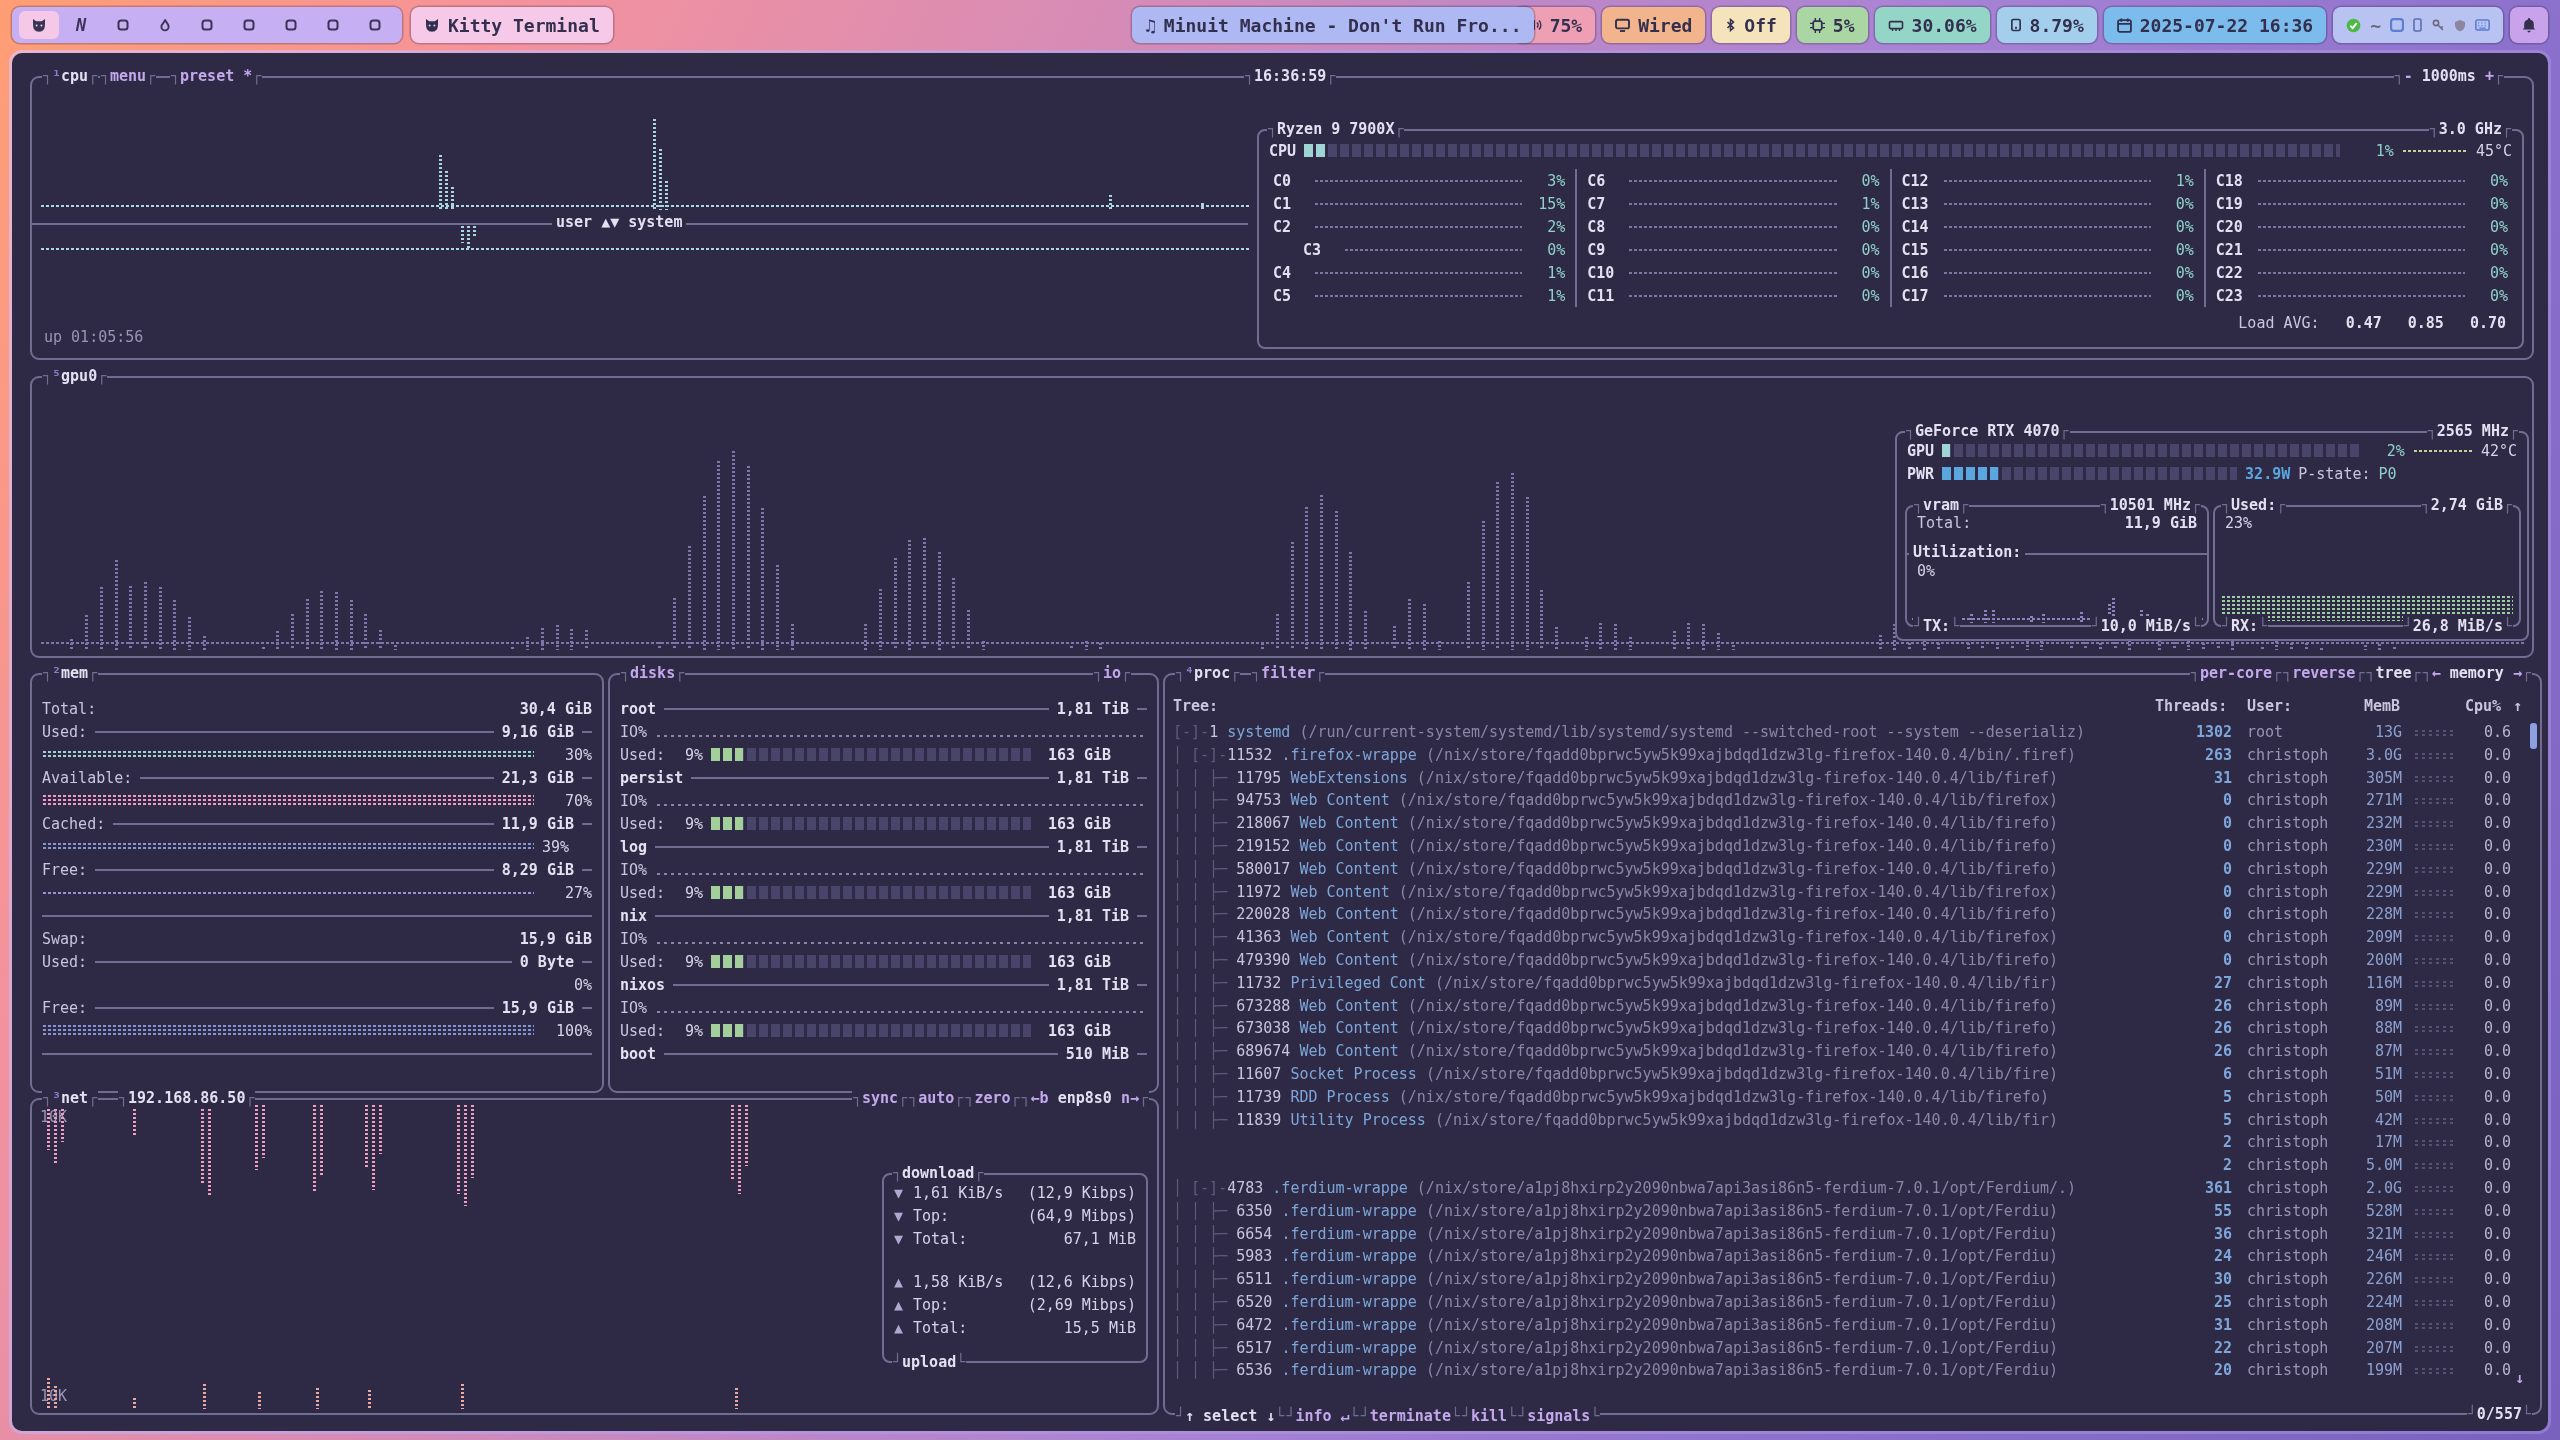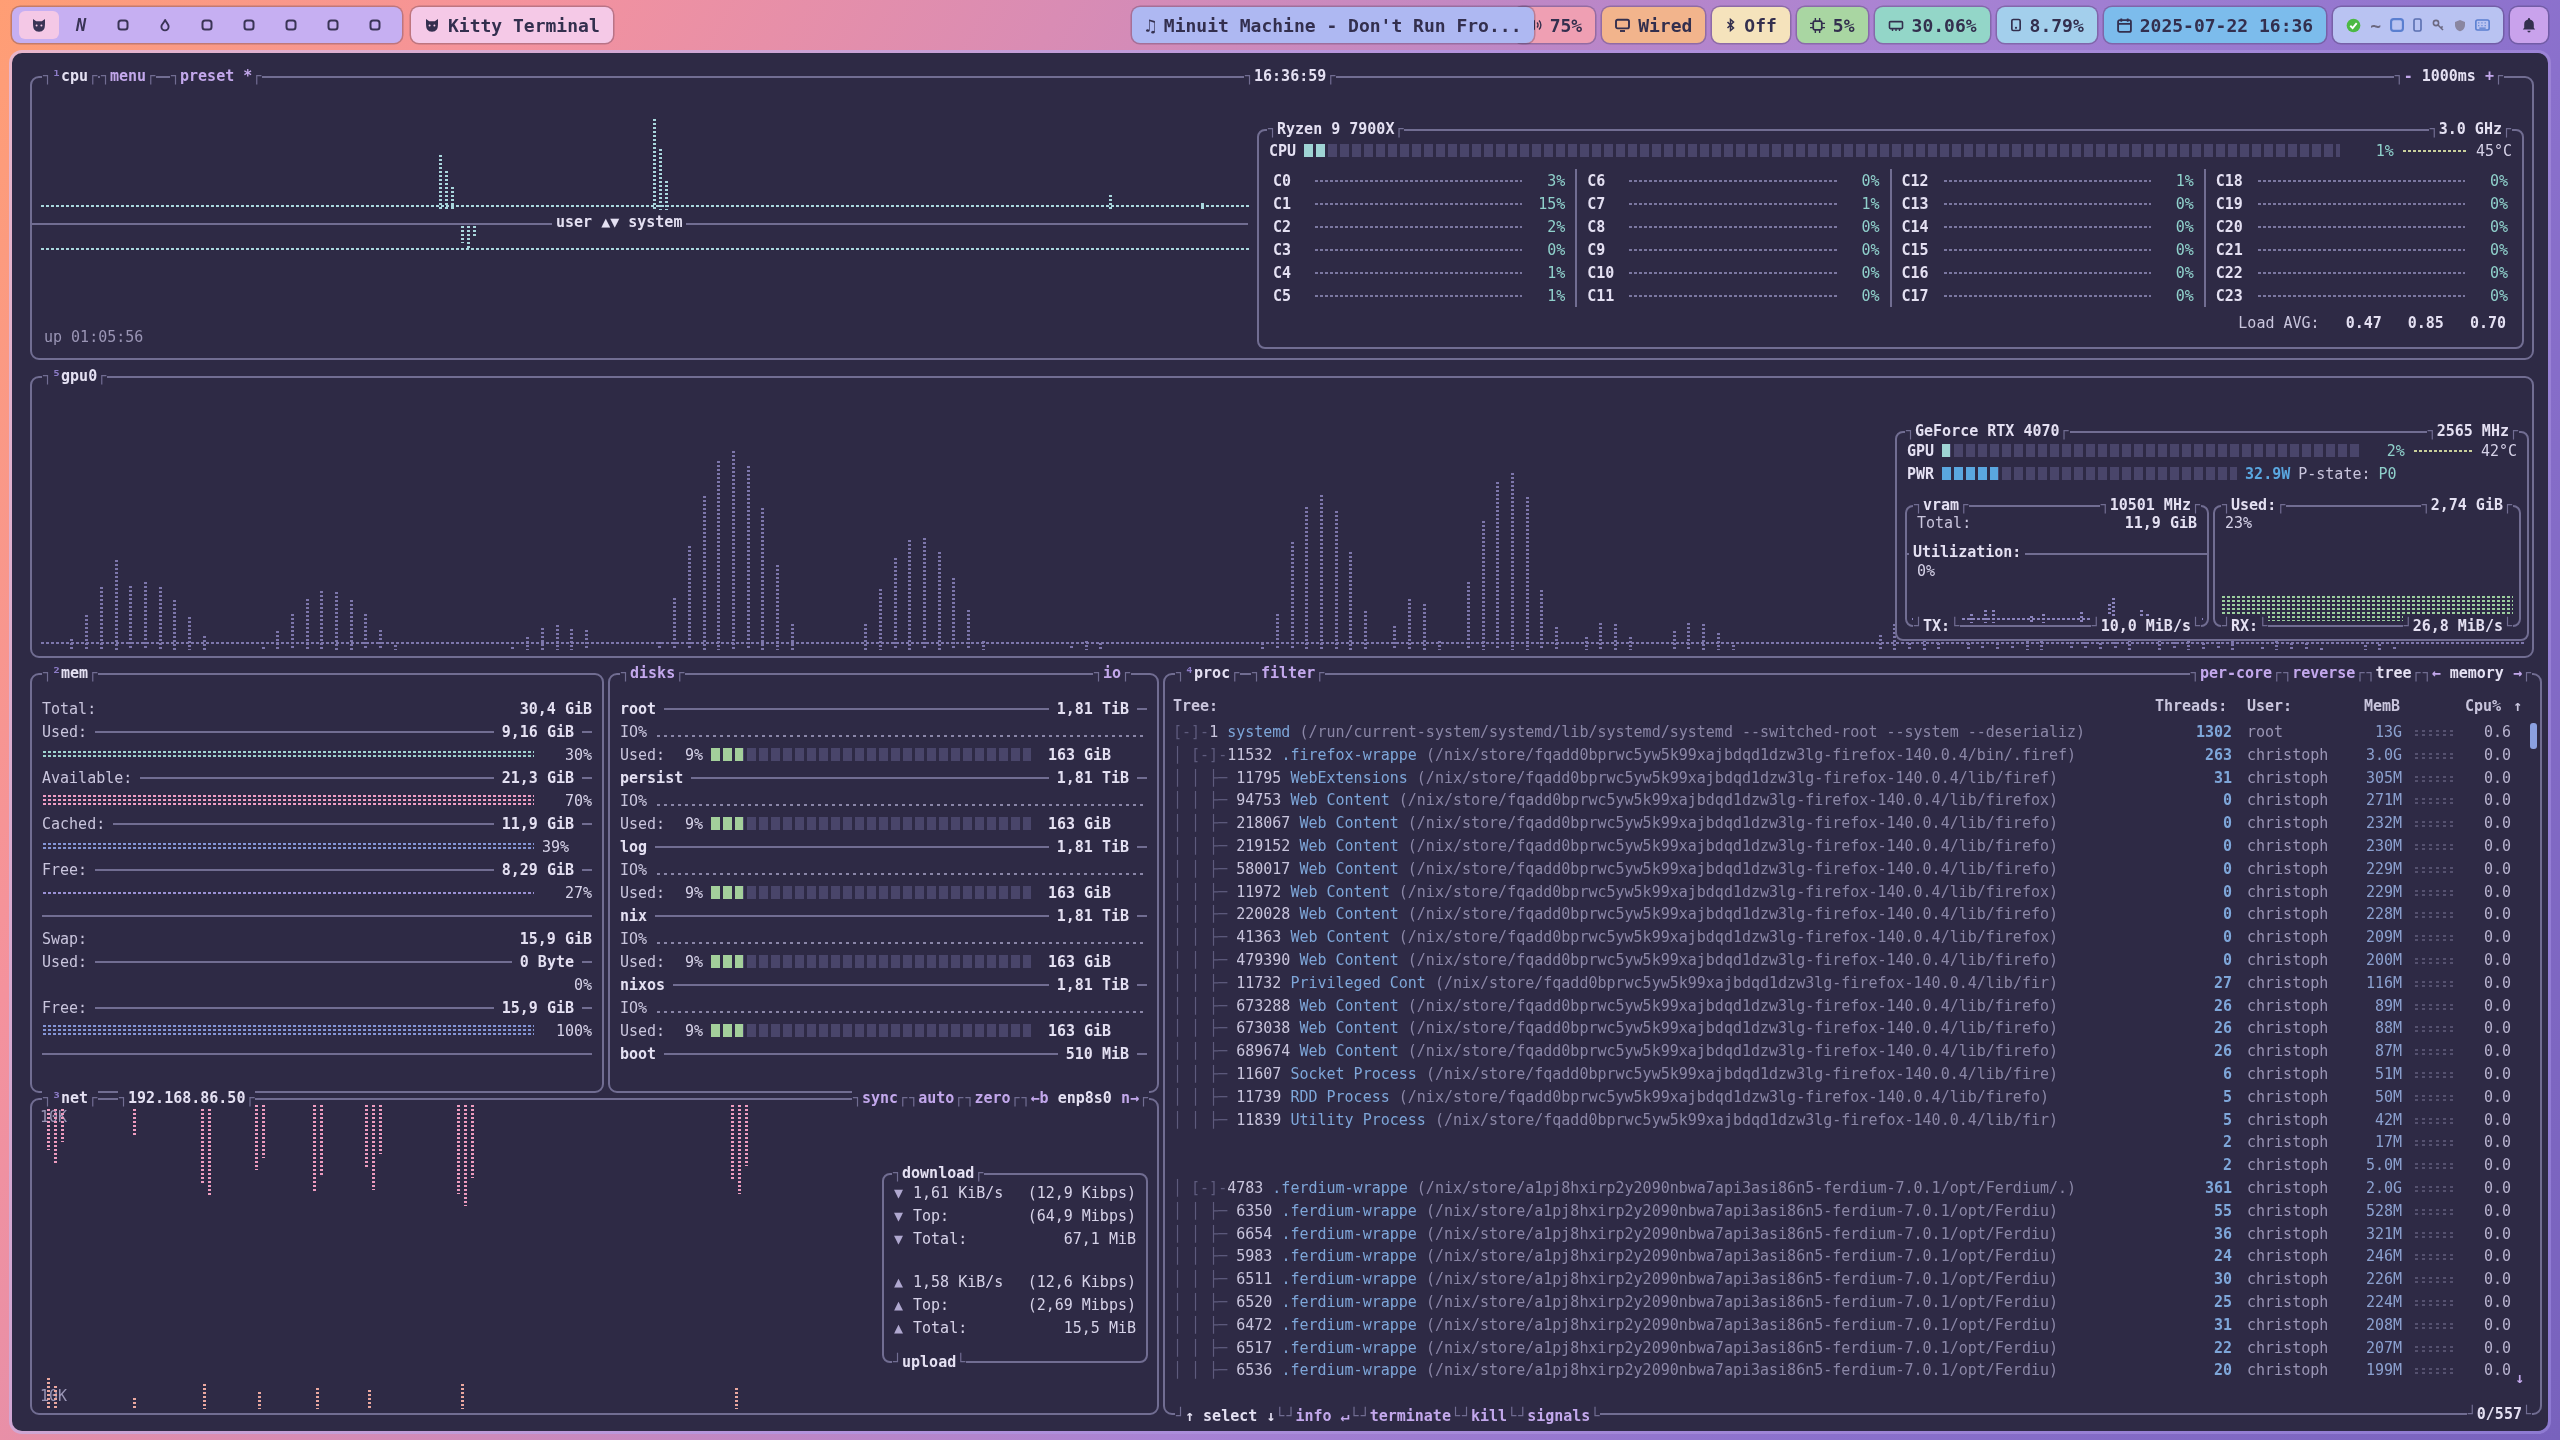--- a/index.html
+++ b/index.html
@@ -286,21 +286,21 @@
                 <span class="wtb" style="width: 40px;">C1</span>
                 <div class="dots" style="flex: 1 1 0%; height: 3px; color: rgb(123, 119, 160);"></div>
                 <span class="teal" style="width: 42px; text-align: right;">15%</span>
               </div>
               <div class="crow">
                 <span class="wtb" style="width: 40px;">C2</span>
                 <div class="dots" style="flex: 1 1 0%; height: 3px; color: rgb(123, 119, 160);"></div>
                 <span class="teal" style="width: 42px; text-align: right;">2%</span>
               </div>
               <div class="crow">
-                <span class="wtb" style="width: 40px;">C3</span>
+                <span class="wtb" style="width: 40px; margin-left: 30px;">C3</span>
                 <div class="dots" style="flex: 1 1 0%; height: 3px; color: rgb(123, 119, 160);"></div>
                 <span class="teal" style="width: 42px; text-align: right;">0%</span>
               </div>
               <div class="crow">
                 <span class="wtb" style="width: 40px;">C4</span>
                 <div class="dots" style="flex: 1 1 0%; height: 3px; color: rgb(123, 119, 160);"></div>
                 <span class="teal" style="width: 42px; text-align: right;">1%</span>
               </div>
               <div class="crow">
                 <span class="wtb" style="width: 40px;">C5</span>

